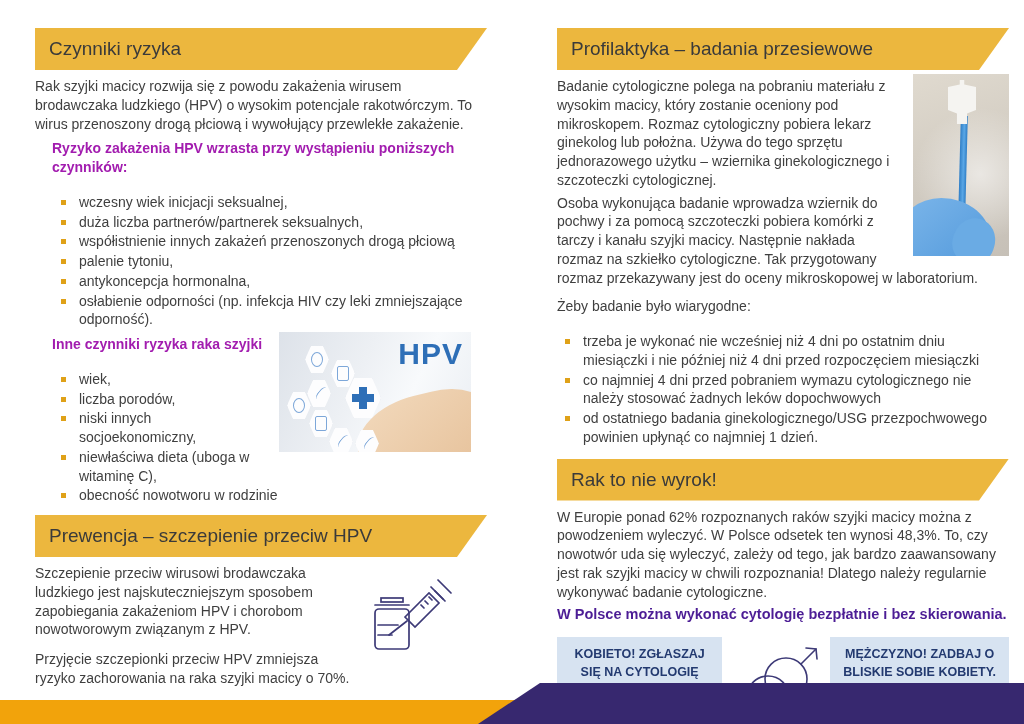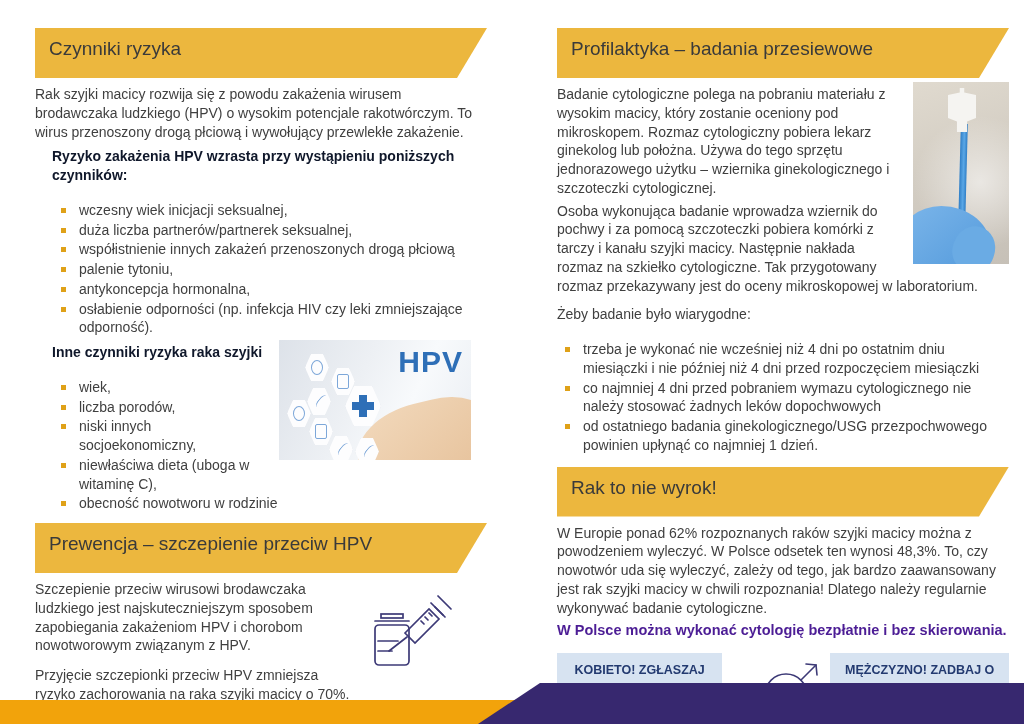--- a/index.html
+++ b/index.html
@@ -9,27 +9,27 @@
     background:#ffffff; overflow:hidden;
     font-family:"Liberation Sans", sans-serif;
     color:#3f3f3f; font-size:14px; line-height:1.34;
   }
   .col { position:absolute; top:28px; width:452px; }
   .col-left  { left:35px; }
   .col-right { left:557px; }
 
   
   .banner {
-    background:#ecb73e; height:50px; line-height:42px;
+    background:#ecb73e; height:42px; line-height:42px;
     padding-left:14px; font-size:19px; font-weight:500; color:#3a3a3a;
     clip-path:polygon(0 0, 100% 0, calc(100% - 30px) 100%, 0 100%);
   }
 
   p.body { margin-top:7px; }
-  .list-title { margin:6px 0 1px 17px; font-weight:bold; color:#0f172a; }
+  .list-title { margin:6px 0 1px 17px; font-weight:bold; color:#a21caf; }
   ul.blt { list-style:none; margin:16px 0 0 18px; padding:0; }
   ul.blt li { position:relative; padding-left:26px; margin:1px 0; }
   ul.blt li::before {
     content:""; position:absolute; left:8px; top:7px;
     width:5px; height:5px; background:#dfa118;
   }
   ul.blt.flush { margin-left:0; }
 
   
   .hpv-img {
@@ -121,21 +121,21 @@
     <section>
       <div class="banner">
         <span>Czynniki ryzyka</span>
       </div>
 
       <p class="body">Rak szyjki macicy rozwija się z powodu zakażenia wirusem brodawczaka ludzkiego (HPV) o wysokim potencjale rakotwórczym. To wirus przenoszony drogą płciową i wywołujący przewlekłe zakażenie.</p>
 
       <p class="list-title">Ryzyko zakażenia HPV wzrasta przy wystąpieniu poniższych czynników:</p>
       <ul class="blt">
         <li><span>wczesny wiek inicjacji seksualnej,</span></li>
-        <li><span>duża liczba partnerów/partnerek seksualnej,</span></li>
+        <li><span>duża liczba partnerów/partnerek seksualnych,</span></li>
         <li><span>współistnienie innych zakażeń przenoszonych drogą płciową</span></li>
         <li><span>palenie tytoniu,</span></li>
         <li><span>antykoncepcja hormonalna,</span></li>
         <li><span>osłabienie odporności (np. infekcja HIV czy leki zmniejszające odporność).</span></li>
       </ul>
 
       <div class="hpv-img">
         <div class="hand"></div>
         <div class="hpv-word">HPV</div>
         <div class="hex small" style="left:26px;top:14px">

